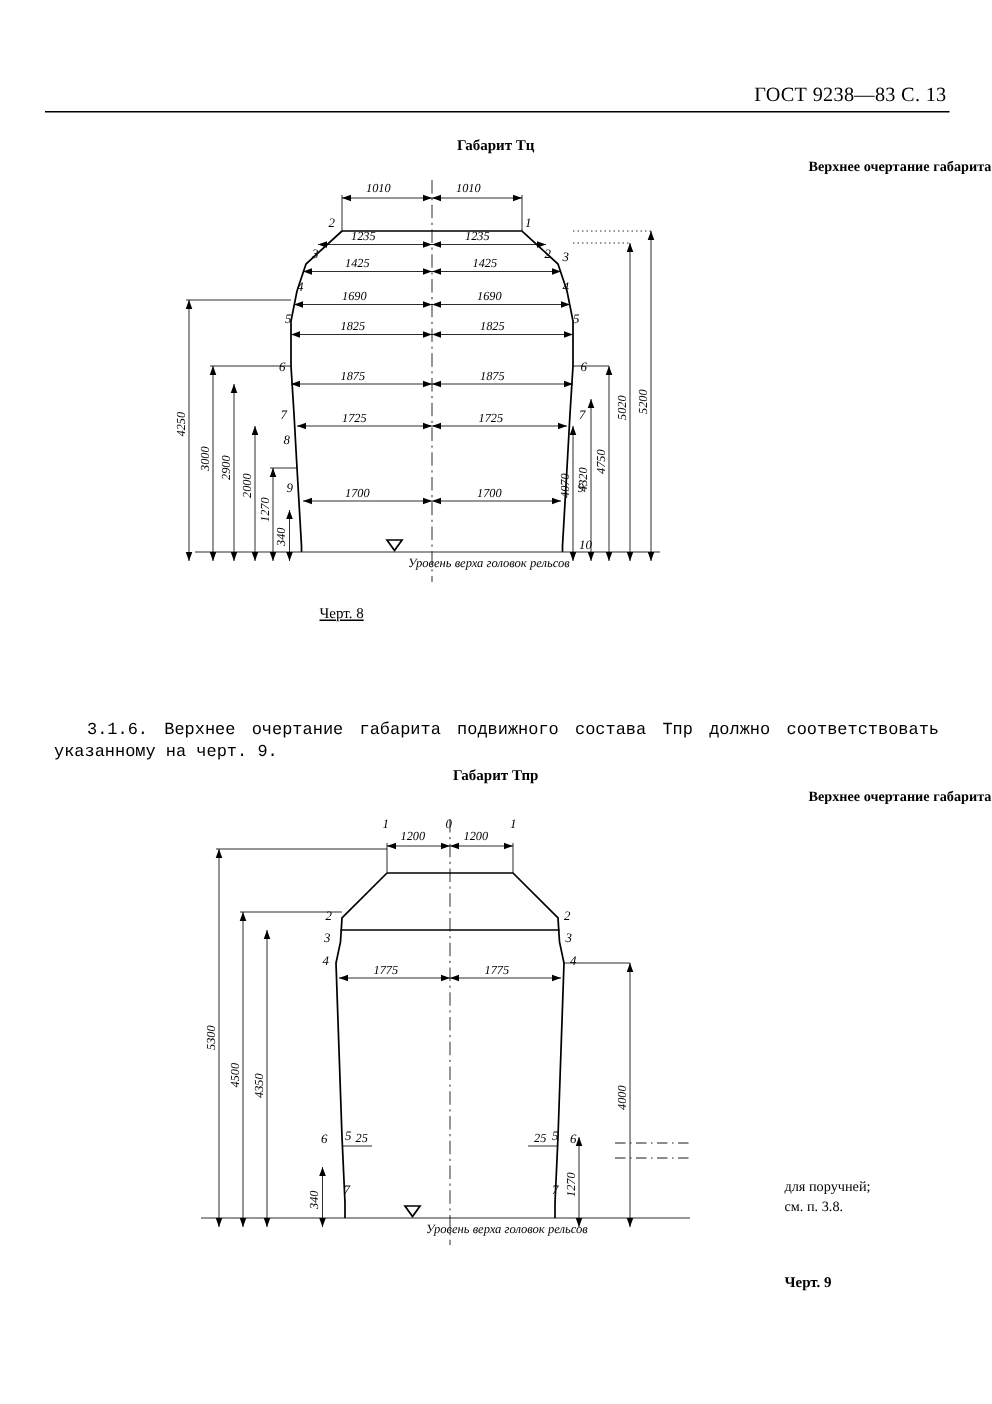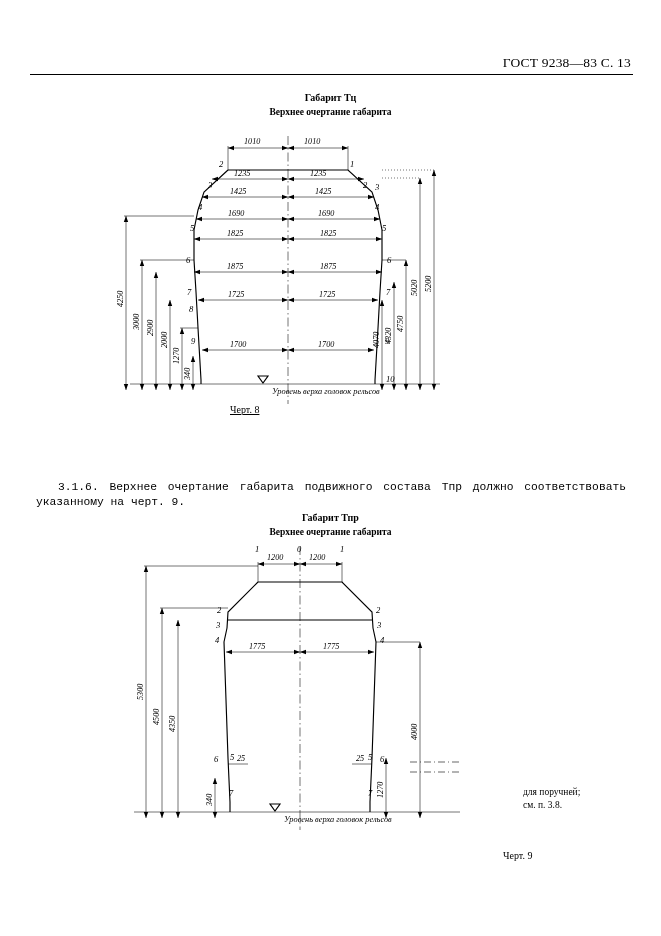--- a/index.html
+++ b/index.html
@@ -43,21 +43,21 @@
   .fig-title {
     position: absolute;
     text-align: center;
     font-size: 10px;
     font-weight: bold;
     width: 100%;
     left: 0;
   }
   .fig-sub {
     position: absolute;
-    text-align: center;
+    text-align: right;
     font-size: 9.5px;
     font-weight: bold;
     width: 100%;
     left: 0;
   }
   .fig-caption {
     position: absolute;
     font-size: 10px;
   }
   
@@ -132,21 +132,21 @@
 <body>
 
 <div class="page">
 
   <div class="header">ГОСТ 9238—83 С.  13</div>
   <div class="header-rule"></div>
 
   <div class="fig-title" style="top:92px;">Габарит Тц</div>
   <div class="fig-sub" style="top:107px;">Верхнее очертание габарита</div>
 
-  <div class="draw" style="left:110px; top:132px; width:470px; height:280px;">
+  <div class="draw" style="left:110px; top:116px; width:470px; height:280px;">
     <svg width="470" height="280" viewBox="0 0 470 280">
 
       <line class="center" x1="178" y1="4" x2="178" y2="272"></line>
 
       <path class="outline" d="M 118,38 L 238,38 L 262,60 L 268,78 L 272,98 L 272,128 L 270,160 L 268,196 L 265,248
                                M 118,38 L 94,60 L 88,78 L 84,98 L 84,128 L 86,160 L 88,196 L 91,248"></path>
 
       <line class="outline" x1="265" y1="248" x2="265" y2="252"></line>
       <line class="outline" x1="91" y1="248" x2="91" y2="252"></line>
 
@@ -279,21 +279,21 @@
 
         <line class="thin" x1="272" y1="168" x2="272" y2="258"></line>
         <path d="M272,168 l-2.2,6 l4.4,0 z M272,258 l-2.2,-6 l4.4,0 z" fill="#000"></path>
         <text class="vdim" x="269" y="216" transform="rotate(-90 269,216)">4070</text>
       </g>
 
       <text class="plain" x="162" y="262" style="font-style:italic; font-size:8.4px;">Уровень верха головок рельсов</text>
     </svg>
   </div>
 
-  <div class="fig-caption" style="left:230px; top:404px;text-decoration:underline;">Черт. 8</div>
+  <div class="fig-caption" style="left:213px; top:404px;text-decoration:underline;">Черт. 8</div>
 
   <div class="para" style="left:36px; top:480px; width:590px;font-family:Liberation Mono, monospace;"><span class="ind"></span><span>3.1.6.  Верхнее очертание габарита подвижного состава Тпр должно соответствовать указанному на черт. 9.</span></div>
 
   <div class="fig-title" style="top:512px;">Габарит Тпр</div>
   <div class="fig-sub" style="top:527px;">Верхнее очертание габарита</div>
 
   <div class="draw" style="left:110px; top:540px; width:470px; height:320px;">
     <svg width="470" height="320" viewBox="0 0 470 320">
 
       <line class="center" x1="190" y1="6" x2="190" y2="290"></line>
@@ -387,15 +387,15 @@
       <line class="dashdot" x1="300" y1="222" x2="352" y2="222"></line>
       <line class="dashdot" x1="300" y1="232" x2="352" y2="232"></line>
 
       <text x="174" y="282" style="font-style:italic; font-size:8.4px;">Уровень верха головок рельсов</text>
     </svg>
   </div>
 
   <div class="note" style="left:523px; top:786px; width:110px;"><span style="white-space:pre-line;">для поручней;
 см. п. 3.8.</span></div>
 
-  <div class="fig-caption" style="left:503px; top:850px;">Черт. 9</div>
+  <div class="fig-caption" style="left:523px; top:850px;font-weight:bold;">Черт. 9</div>
 
 </div>
 
 </body></html>

